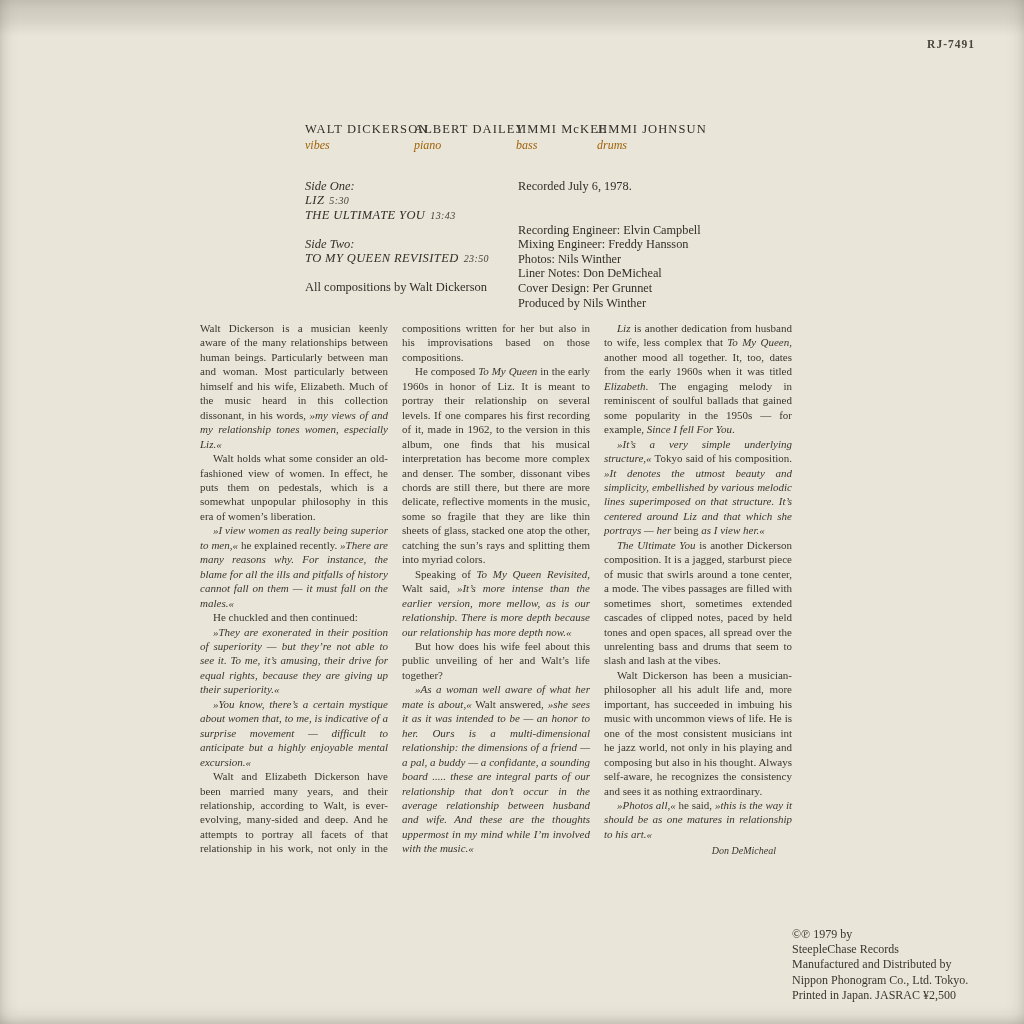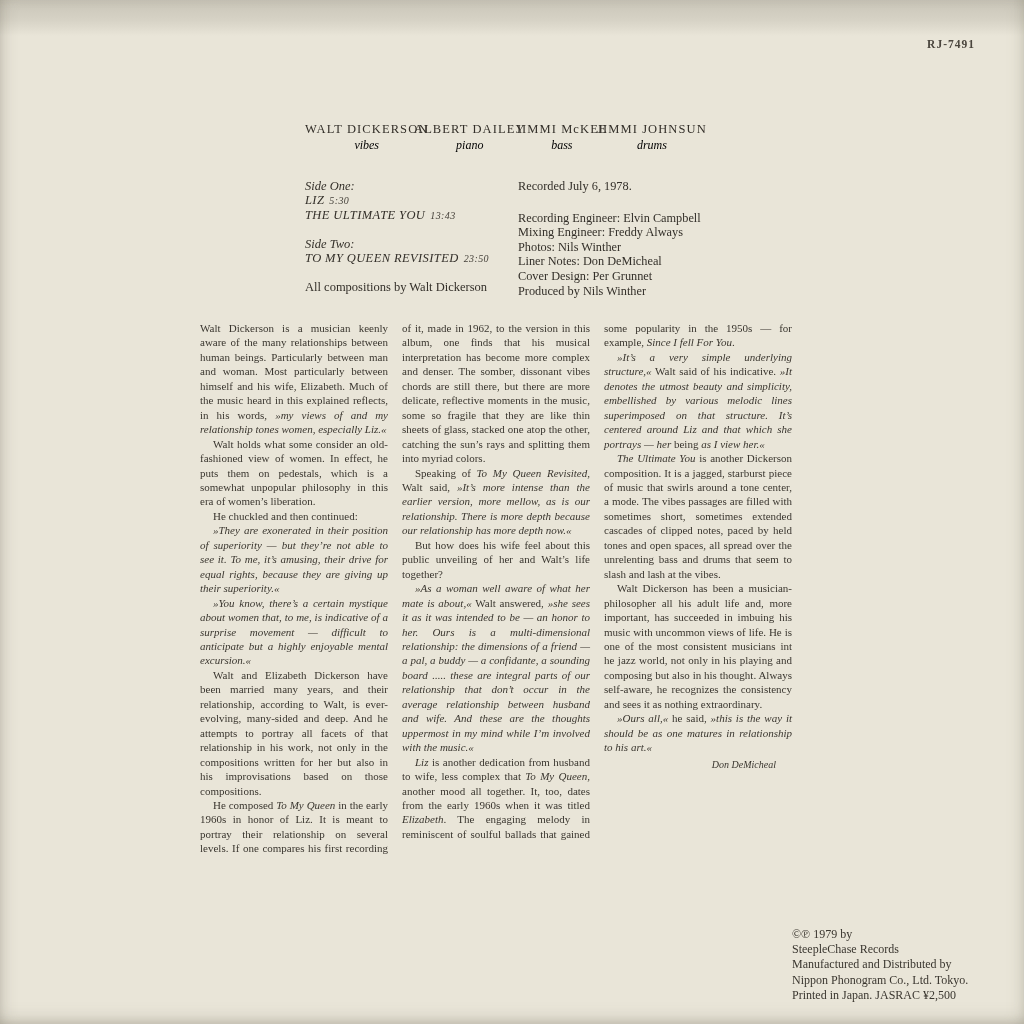--- a/index.html
+++ b/index.html
@@ -26,31 +26,31 @@
     font-size:11.5px;font-weight:bold;letter-spacing:1px;color:#4a453d;
   }
   
   .personnel{position:absolute;top:122px;left:0;width:848px;height:42px;}
   .musician{position:absolute;top:0;}
   .musician:nth-child(1){left:305px;}
   .musician:nth-child(2){left:414px;}
   .musician:nth-child(3){left:516px;}
   .musician:nth-child(4){left:597px;}
   .mname{font-size:12.5px;letter-spacing:1.1px;color:#332f29;white-space:nowrap;}
-  .minst{font-style:italic;font-size:12px;margin-top:1px;color:#000000;text-align:center;}
+  .minst{font-style:italic;font-size:12px;margin-top:1px;color:#a16207;}
   
   .tracklist{position:absolute;left:305px;top:179px;font-size:12.5px;line-height:14.2px;color:#332f29;}
   .side{margin-bottom:13px;font-style:italic;}
   .track{white-space:nowrap;}
   .ttitle{letter-spacing:.4px;}
   .dur{font-size:10px;margin-left:5px;letter-spacing:.4px;color:#45413a;}
   .composer{margin-top:14px;white-space:nowrap;}
   
   .session{position:absolute;left:518px;top:179px;font-size:12.3px;line-height:14.6px;color:#332f29;}
-  .recorded{margin-bottom:17px;}
+  .recorded{margin-bottom:29px;}
   .credit{white-space:nowrap;}
   
   .notes{
     position:absolute;left:200px;top:321px;width:592px;height:548px;
     column-count:3;column-gap:14px;column-fill:auto;
     font-size:11px;line-height:14.45px;text-align:justify;color:#3a362f;
     hyphens:auto;-webkit-hyphens:auto;
   }
   .notes p{margin:0;text-indent:13px;}
   .notes p.first{text-indent:0;}
@@ -98,44 +98,45 @@
           <div class="track"><span class="ttitle">TO MY QUEEN REVISITED</span><span class="dur">23:50</span></div>
         </div>
       </div>
     <div class="composer">All compositions by Walt Dickerson</div>
   </div>
 
   <div class="session">
     <div class="recorded">Recorded July 6, 1978.</div>
     <div>
         <div class="credit">Recording Engineer: Elvin Campbell</div>
-        <div class="credit">Mixing Engineer: Freddy Always</div>
+        <div class="credit">Mixing Engineer: Freddy Hansson</div>
         <div class="credit">Photos: Nils Winther</div>
         <div class="credit">Liner Notes: Don DeMicheal</div>
         <div class="credit">Cover Design: Per Grunnet</div>
         <div class="credit">Produced by Nils Winther</div>
       </div>
   </div>
 
   <div class="notes">
-      <p class="first"><span>Walt Dickerson is a musician keenly aware of the many relationships between human beings. Particularly between man and woman. Most particularly between himself and his wife, Elizabeth. Much of the music heard in this explained reflects, in his words, </span><i>»my views of and my relationship tones women, especially Liz.«</i></p>
+      <p class="first"><span>Walt Dickerson is a musician keenly aware of the many relationships between human beings. Particularly between man and woman. Most particularly between himself and his wife, Elizabeth. Much of the music heard in this collection dissonant, in his words, </span><i>»my views of and my relationship tones women, especially Liz.«</i></p>
       <p><span>Walt holds what some consider an old-fashioned view of women. In effect, he puts them on pedestals, which is a somewhat unpopular philosophy in this era of women’s liberation.</span></p>
+      <p><i>»I view women as really being superior to men,«</i><span> he explained recently. </span><i>»There are many reasons why. For instance, the blame for all the ills and pitfalls of history cannot fall on them — it must fall on the males.«</i></p>
       <p><span>He chuckled and then continued:</span></p>
       <p><i>»They are exonerated in their position of superiority — but they’re not able to see it. To me, it’s amusing, their drive for equal rights, because they are giving up their superiority.«</i></p>
       <p><i>»You know, there’s a certain mystique about women that, to me, is indicative of a surprise movement — difficult to anticipate but a highly enjoyable mental excursion.«</i></p>
       <p><span>Walt and Elizabeth Dickerson have been married many years, and their relationship, according to Walt, is ever-evolving, many-sided and deep. And he attempts to portray all facets of that relationship in his work, not only in the compositions written for her but also in his improvisations based on those compositions.</span></p>
       <p><span>He composed </span><i>To My Queen</i><span> in the early 1960s in honor of Liz. It is meant to portray their relationship on several levels. If one compares his first recording of it, made in 1962, to the version in this album, one finds that his musical interpretation has become more complex and denser. The somber, dissonant vibes chords are still there, but there are more delicate, reflective moments in the music, some so fragile that they are like thin sheets of glass, stacked one atop the other, catching the sun’s rays and splitting them into myriad colors.</span></p>
       <p><span>Speaking of </span><i>To My Queen Revisited</i><span>, Walt said, </span><i>»It’s more intense than the earlier version, more mellow, as is our relationship. There is more depth because our relationship has more depth now.«</i></p>
       <p><span>But how does his wife feel about this public unveiling of her and Walt’s life together?</span></p>
       <p><i>»As a woman well aware of what her mate is about,«</i><span> Walt answered, </span><i>»she sees it as it was intended to be — an honor to her. Ours is a multi-dimensional relationship: the dimensions of a friend — a pal, a buddy — a confidante, a sounding board ..... these are integral parts of our relationship that don’t occur in the average relationship between husband and wife. And these are the thoughts uppermost in my mind while I’m involved with the music.«</i></p>
       <p><i>Liz</i><span> is another dedication from husband to wife, less complex that </span><i>To My Queen</i><span>, another mood all together. It, too, dates from the early 1960s when it was titled </span><i>Elizabeth</i><span>. The engaging melody in reminiscent of soulful ballads that gained some popularity in the 1950s — for example, </span><i>Since I fell For You</i><span>.</span></p>
-      <p><i>»It’s a very simple underlying structure,«</i><span> Walt said of his indicative. </span><i>»It denotes the utmost beauty and simplicity, embellished by various melodic lines superimposed on that structure. It’s centered around Liz and that which she portrays — her</i><span> being </span><i>as I view her.«</i></p>
+      <p><i>»It’s a very simple underlying structure,«</i><span> Tokyo said of his composition. </span><i>»It denotes the utmost beauty and simplicity, embellished by various melodic lines superimposed on that structure. It’s centered around Liz and that which she portrays — her</i><span> being </span><i>as I view her.«</i></p>
       <p><i>The Ultimate You</i><span> is another Dickerson composition. It is a jagged, starburst piece of music that swirls around a tone center, a mode. The vibes passages are filled with sometimes short, sometimes extended cascades of clipped notes, paced by held tones and open spaces, all spread over the unrelenting bass and drums that seem to slash and lash at the vibes.</span></p>
       <p><span>Walt Dickerson has been a musician-philosopher all his adult life and, more important, has succeeded in imbuing his music with uncommon views of life. He is one of the most consistent musicians int he jazz world, not only in his playing and composing but also in his thought. Always self-aware, he recognizes the consistency and sees it as nothing extraordinary.</span></p>
-      <p><i>»Ours all,«</i><span> he said, </span><i>»this is the way it should be as one matures in relationship to his art.«</i></p>
+      <p><i>»Photos all,«</i><span> he said, </span><i>»this is the way it should be as one matures in relationship to his art.«</i></p>
       <p class="sig">Don DeMicheal</p>
     </div>
 
   <div class="imprint">
       <div>©℗ 1979 by</div>
       <div>SteepleChase Records</div>
       <div>Manufactured and Distributed by</div>
       <div>Nippon Phonogram Co., Ltd. Tokyo.</div>
       <div>Printed in Japan. JASRAC ¥2,500</div>
     </div>

